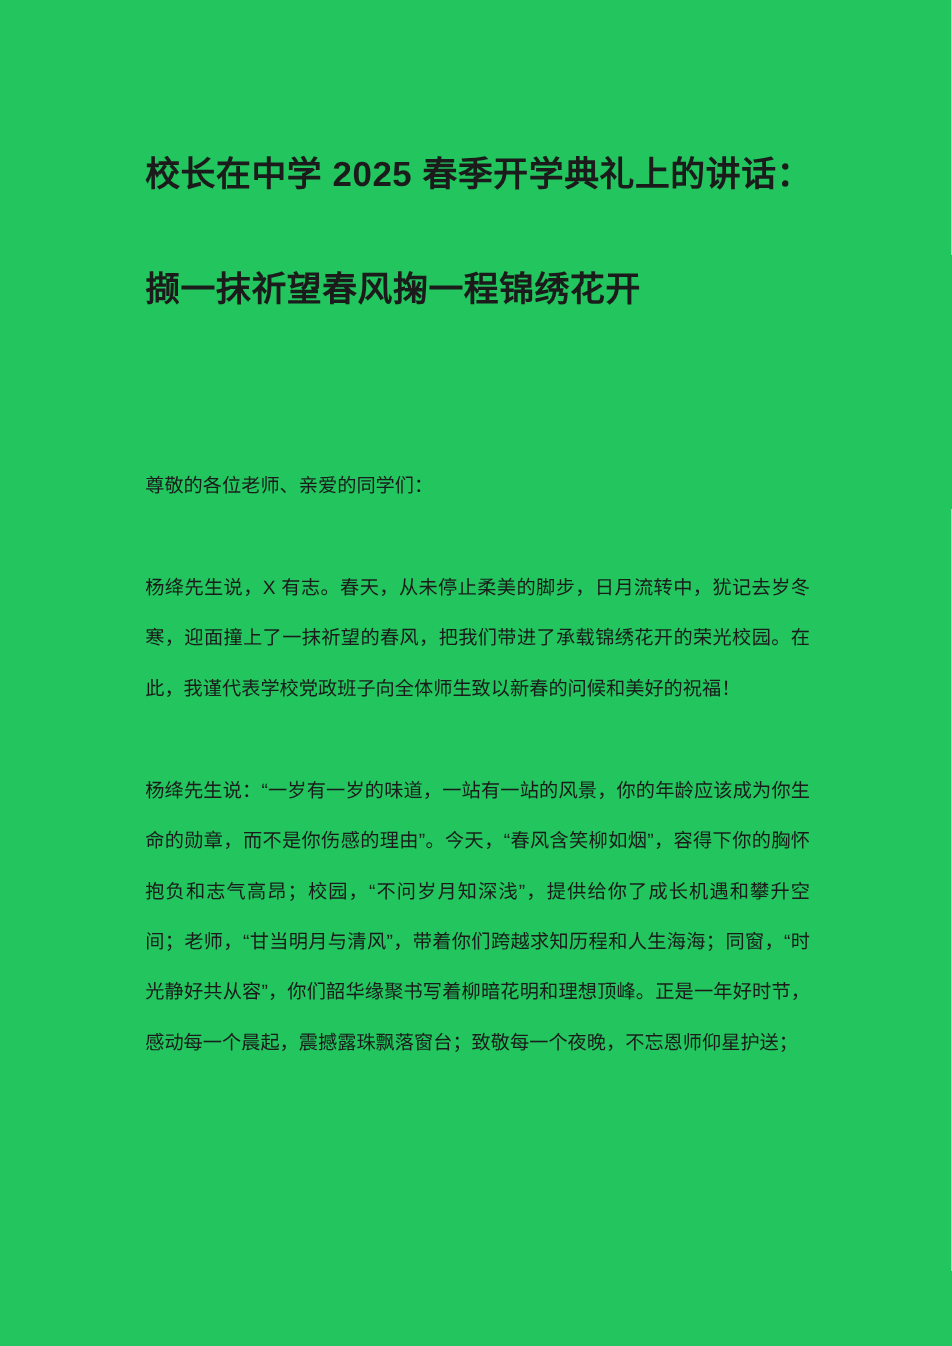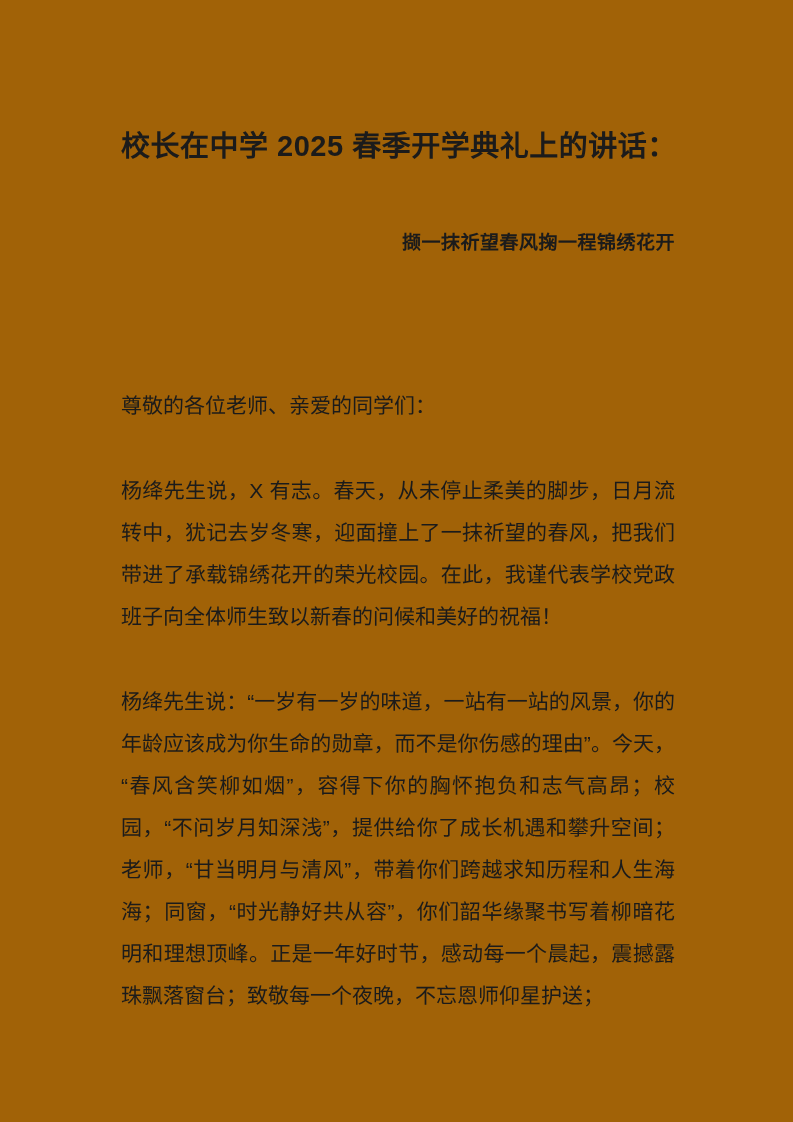--- a/index.html
+++ b/index.html
@@ -5,51 +5,51 @@
   html, body {
     margin: 0;
     padding: 0;
     background: #ffffff;
   }
   .page {
     position: relative;
     width: 793px;
     height: 1122px;
     margin: 0 auto;
-    background: #a16207;
+    background: #22c55e;
     box-sizing: border-box;
     padding: 126px 118px 0 121px;
     font-family: "Liberation Sans", sans-serif;
     color: #1b1b1b;
     overflow: hidden;
   }
   .doc-title {
     margin: 0;
     font-size: 29px;
     line-height: 41px;
     font-weight: 700;
     text-align: center;
     letter-spacing: 0.5px;
     white-space: nowrap;
   }
   .doc-subtitle {
     margin: 55px 0 0 0;
-    font-size: 19px;
+    font-size: 29px;
     line-height: 41px;
     font-weight: 700;
-    text-align: right;
+    text-align: left;
     letter-spacing: 0.5px;
     white-space: nowrap;
   }
   .doc-body {
     margin-top: 122px;
   }
   .doc-body p {
     margin: 0 0 43px 0;
-    font-size: 21px;
+    font-size: 16px;
     line-height: 42px;
     text-align: justify;
     text-justify: inter-ideograph;
     word-break: break-all;
   }
   .doc-body p.greeting {
     text-align: left;
   }
 </style>
 </head>

